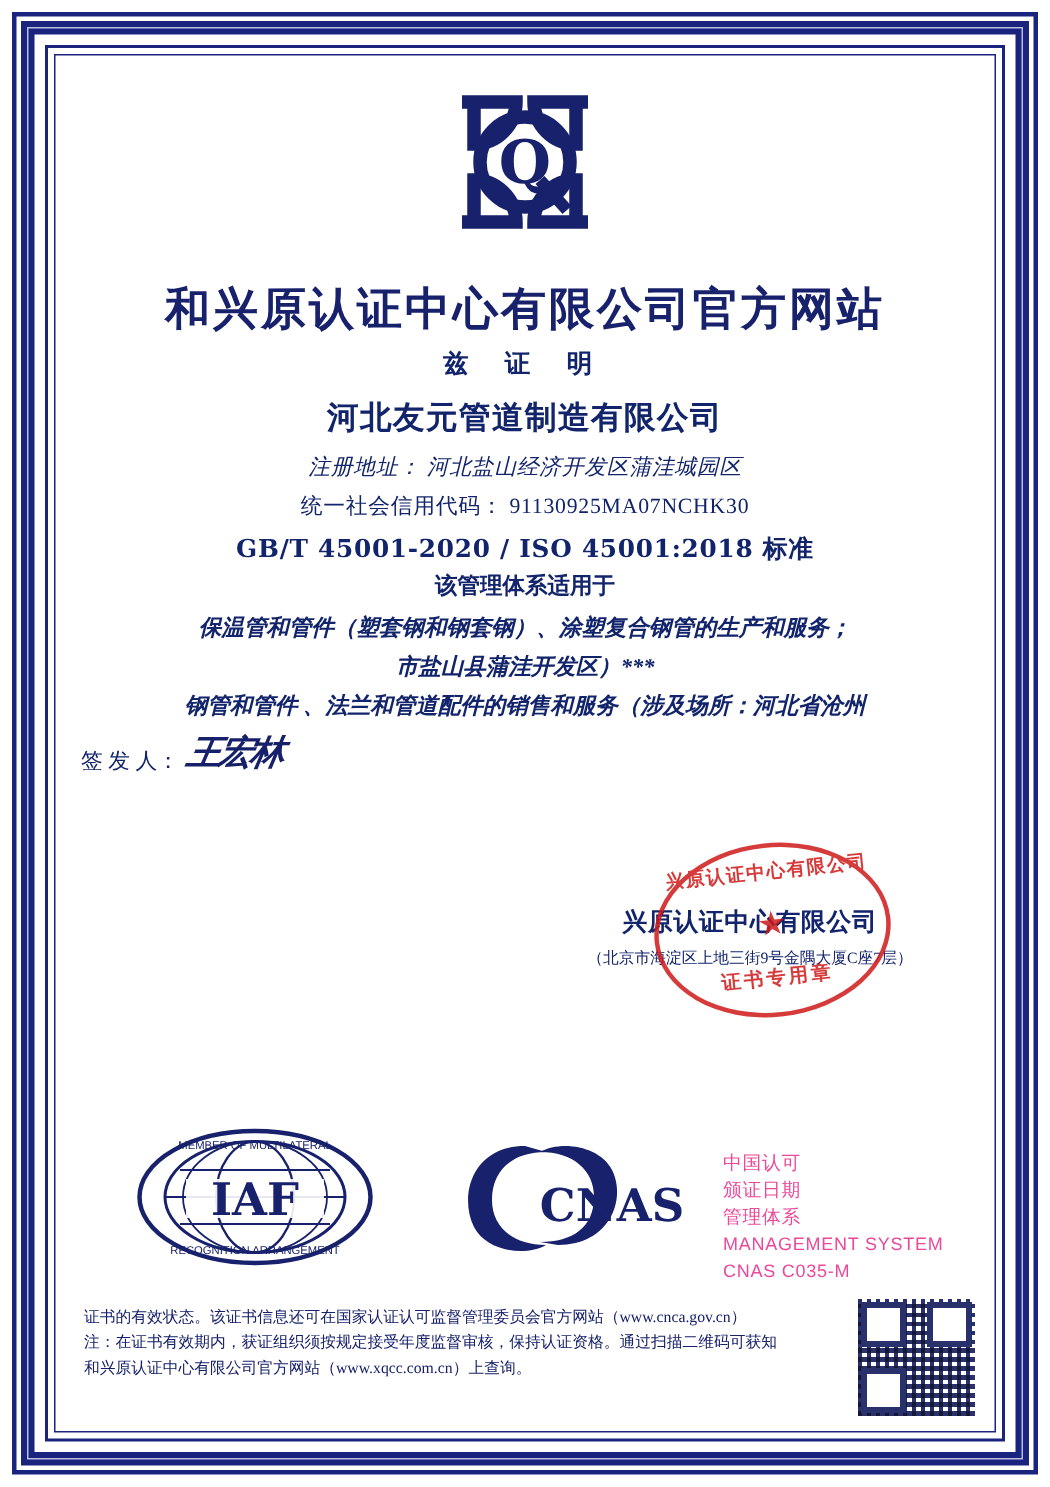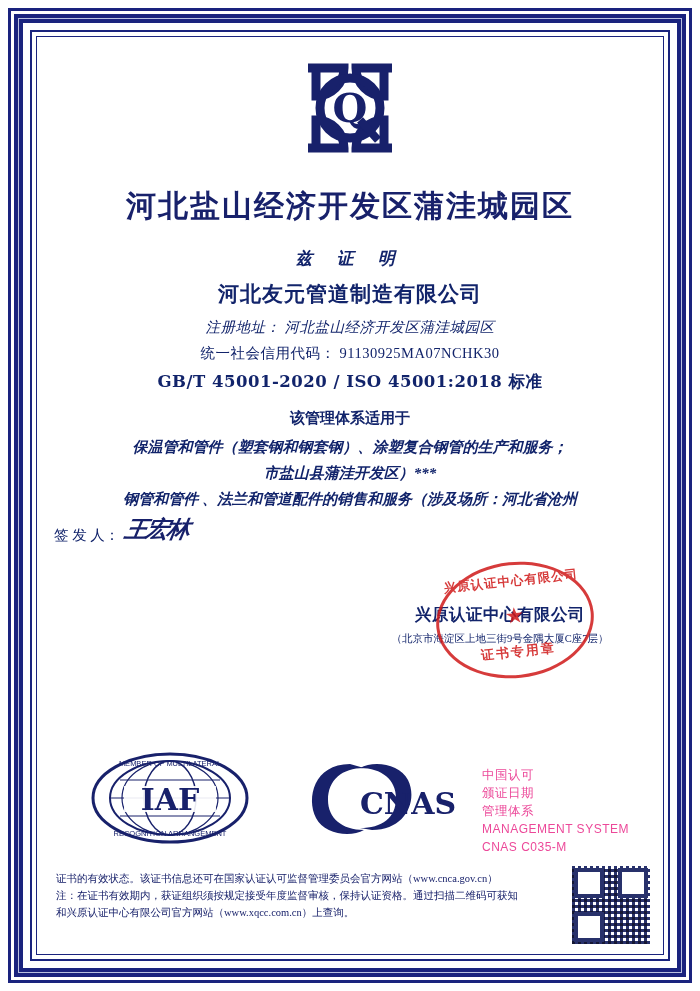--- a/index.html
+++ b/index.html
@@ -74,22 +74,21 @@
     margin-top:20px;
     margin-right:28px;
     color:#18216b;
     letter-spacing:0.5px;
   }
   .certify{
     text-align:center;
     font-size:17px;
     font-weight:bold;
     letter-spacing:10px;
-    margin-top:20px;
-    font-style:italic;
+    margin-top:4px;
   }
   .company{
     text-align:center;
     font-size:21px;
     font-weight:bold;
     margin-top:10px;
     letter-spacing:1px;
   }
   .addr{
     text-align:center;
@@ -116,21 +115,21 @@
     font-size:16.5px;
     font-weight:bold;
     margin-top:8px;
     letter-spacing:0.5px;
     font-family:"DejaVu Serif",serif;
   }
   .scope-head{
     text-align:center;
     font-size:15px;
     font-weight:bold;
-    margin-top:16px;
+    margin-top:4px;
   }
   .scope-body{
     text-align:center;
     font-size:15px;
     font-weight:bold;
     line-height:26px;
     margin-top:6px;
     padding:0 4px;
     font-style:italic;
   }
@@ -301,21 +300,21 @@
           <path d="M106 10 h-36 a28 28 0 0 0 28 28 v-28 z"></path>
           <path d="M22 90 h36 a28 28 0 0 0 -28 -28 v28 z"></path>
           <path d="M106 90 h-36 a28 28 0 0 1 28 -28 v28 z"></path>
           <circle cx="64" cy="50" r="30"></circle>
         </g>
         <text x="64" y="64" text-anchor="middle" font-family="DejaVu Serif, serif" font-size="40" font-weight="bold" fill="#18216b">Q</text>
         <path d="M74 62 L92 82" stroke="#18216b" stroke-width="8"></path>
       </svg>
     </div>
 
-    <div class="title">河北盐山经济开发区蒲洼城园区</div>
+    <div class="title">和兴原认证中心有限公司官方网站</div>
 
 
     <div class="certify">兹 证 明</div>
     <div class="company">河北友元管道制造有限公司</div>
     <div class="addr">注册地址： 河北盐山经济开发区蒲洼城园区</div>
     <div class="code">统一社会信用代码： 91130925MA07NCHK30</div>
 
     <div class="standard">GB/T 45001-2020 / ISO 45001:2018 标准</div>
 
     <div class="scope-head">该管理体系适用于</div>

